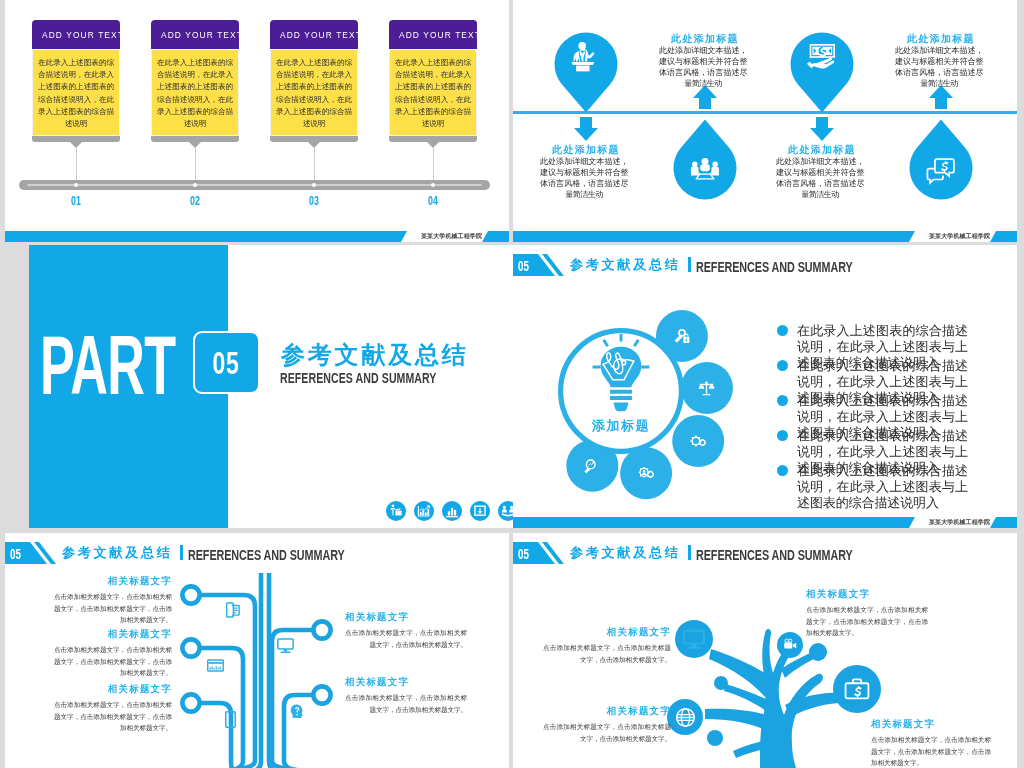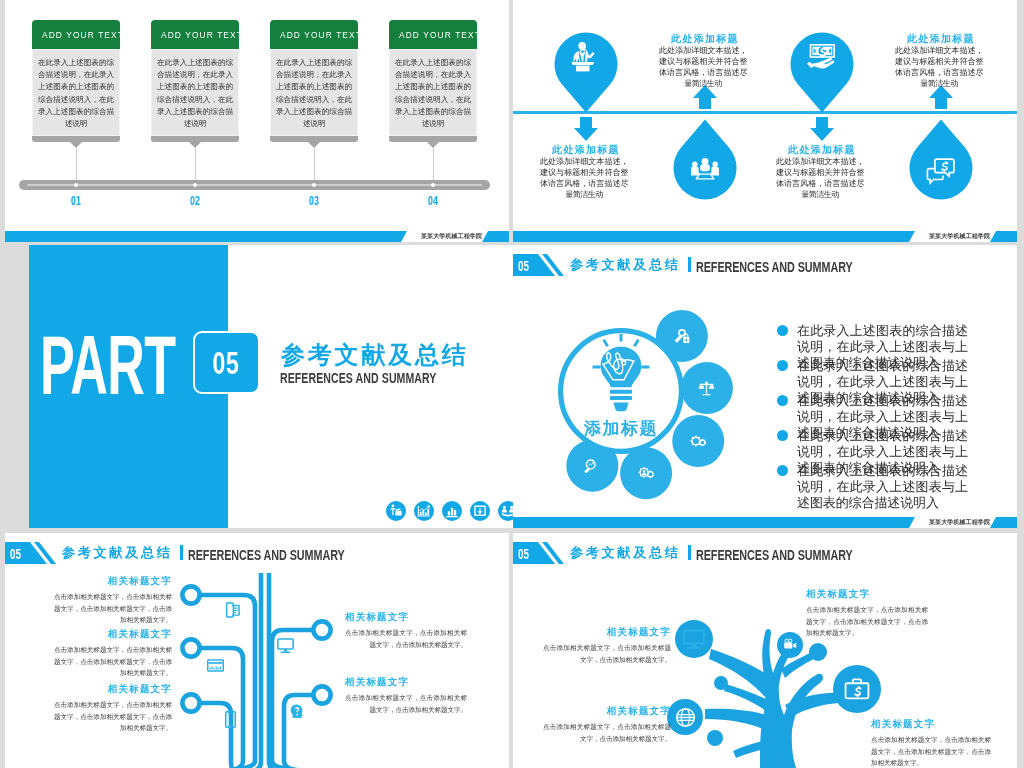--- a/index.html
+++ b/index.html
@@ -31,24 +31,24 @@
   .hdr-slash{position:absolute;left:29px;top:0;width:22px;height:22px;background:#12a8e8;
      clip-path:polygon(0 0,5px 0,100% 100%,17px 100%);}
   .hdr-cn{position:absolute;left:57px;top:2px;font-size:13.2px;font-weight:bold;color:#12a8e8;
      letter-spacing:2.6px;white-space:nowrap;}
   .hdr-pipe{position:absolute;left:174px;top:3px;width:2.5px;height:15px;background:#12a8e8;}
   .hdr-en{position:absolute;left:184px;top:3.5px;font-size:15px;font-weight:bold;color:#3c3c3c;
      letter-spacing:-0.1px;white-space:nowrap;transform:scaleX(0.72);transform-origin:0 0;}
 
   
   .tl-card{position:absolute;top:20px;width:88px;}
-  .tl-head{height:29px;background:#15803d;border-radius:4px 4px 0 0;color:#fff;position:relative;}
+  .tl-head{height:29px;background:#4c1d95;border-radius:4px 4px 0 0;color:#fff;position:relative;}
   .tl-head span{position:absolute;left:10px;top:10px;font-size:8.4px;font-weight:normal;
      letter-spacing:1.1px;white-space:nowrap;}
-  .tl-body{background:#e5e5e5;box-shadow:0 0 0 1px #f2f2f2 inset;
+  .tl-body{background:#fde047;box-shadow:0 0 0 1px #f2f2f2 inset;
      height:87px;box-sizing:border-box;padding:8px 6px 0 6px;font-size:7.6px;line-height:12.2px;
      color:#2f2f2f;text-align:justify;text-align-last:center;letter-spacing:-0.2px;word-break:break-all;}
   .tl-bar{height:6px;background:#a5a5a5;border-radius:0 0 3px 3px;position:relative;}
   .tl-bar:after{content:"";position:absolute;left:50%;margin-left:-6px;top:6px;
      border-left:6px solid transparent;border-right:6px solid transparent;border-top:6px solid #a5a5a5;}
   .tl-stem{position:absolute;top:147px;width:1px;background:#cdcdcd;height:40px;}
   .tl-track{position:absolute;left:14px;top:180px;width:471px;height:10px;background:#a5a5a5;border-radius:5px;}
   .tl-track-in{position:absolute;left:8px;top:4px;width:455px;height:2px;background:#cfcfcf;border-radius:1px;}
   .tl-dot{position:absolute;top:3px;width:4px;height:4px;border-radius:50%;background:#fff;}
   .tl-num{position:absolute;top:194px;font-size:12px;font-weight:bold;color:#12a8e8;
@@ -356,21 +356,21 @@
          C34 56 40 63 44 60 C48 57 46 50 43 44 C40 38 40 34 43 33
          C46 32 48 37 50 44 C53 54 55 63 51 67 C46 71 40 66 38 59
          C36 52 39 46 44 44 C49 42 55 43 57 47 C59 50 58 53 55 53
          C52 53 51 50 53 47 C56 43 66 45 72 47"></path>
 <path d="M19 52 L36 79 M72 47 L55 79 M36 79 h19"></path>
 </g>
 <g stroke="#2bb0e8" stroke-width="5" fill="none">
 <path d="M50 0 v13 M20 10 l7 11 M80 10 l-7 11 M1 57 h14 M85 57 h14"></path>
 </g>
 </svg></div>
-   <div style="position:absolute;left:63px;top:172px;width:90px;text-align:center;font-size:17px;font-weight:bold;color:#2bb0e8;letter-spacing:1.5px;white-space:nowrap">添加标题</div>
+   <div style="position:absolute;left:63px;top:172px;width:90px;text-align:center;font-size:13px;font-weight:bold;color:#2bb0e8;letter-spacing:1.5px;white-space:nowrap">添加标题</div>
   </div>
   <div class="bul" style="top:78px">
     <div class="bul-dot"></div>
     <div class="bul-tx">在此录入上述图表的综合描述说明，在此录入上述图表与上述图表的综合描述说明入</div>
   </div>
   <div class="bul" style="top:113px">
     <div class="bul-dot"></div>
     <div class="bul-tx">在此录入上述图表的综合描述说明，在此录入上述图表与上述图表的综合描述说明入</div>
   </div>
   <div class="bul" style="top:148px">

